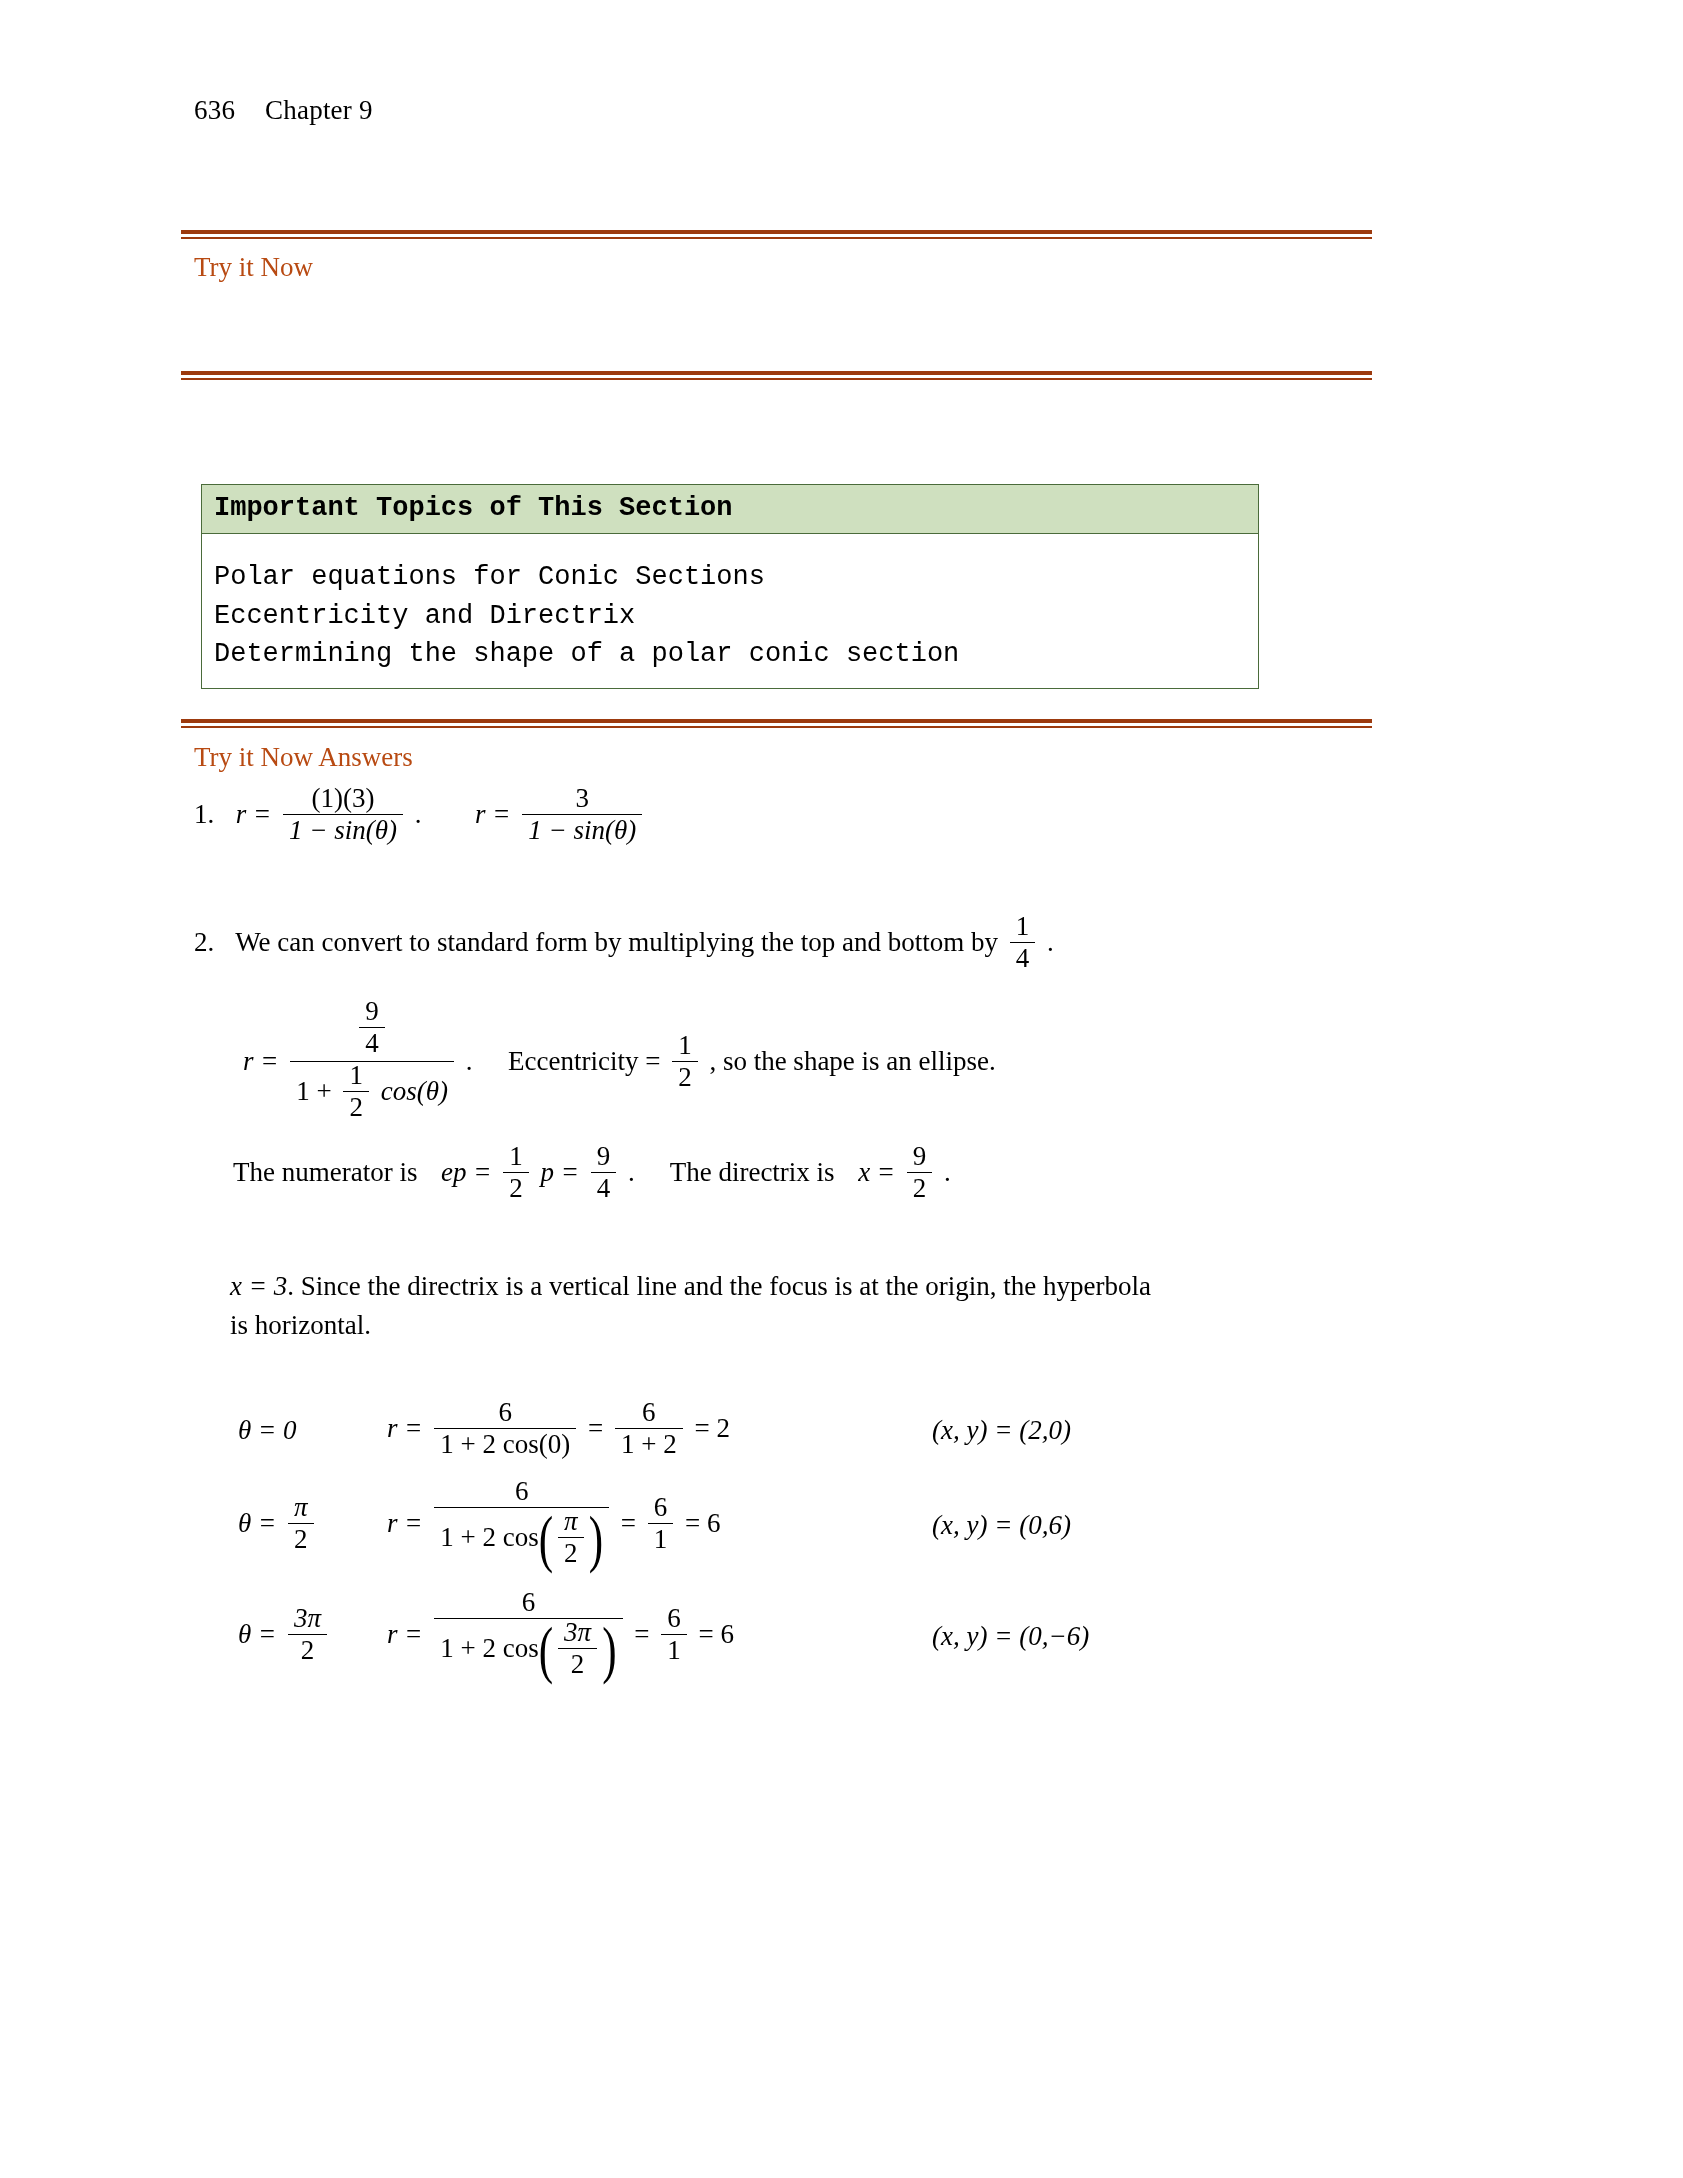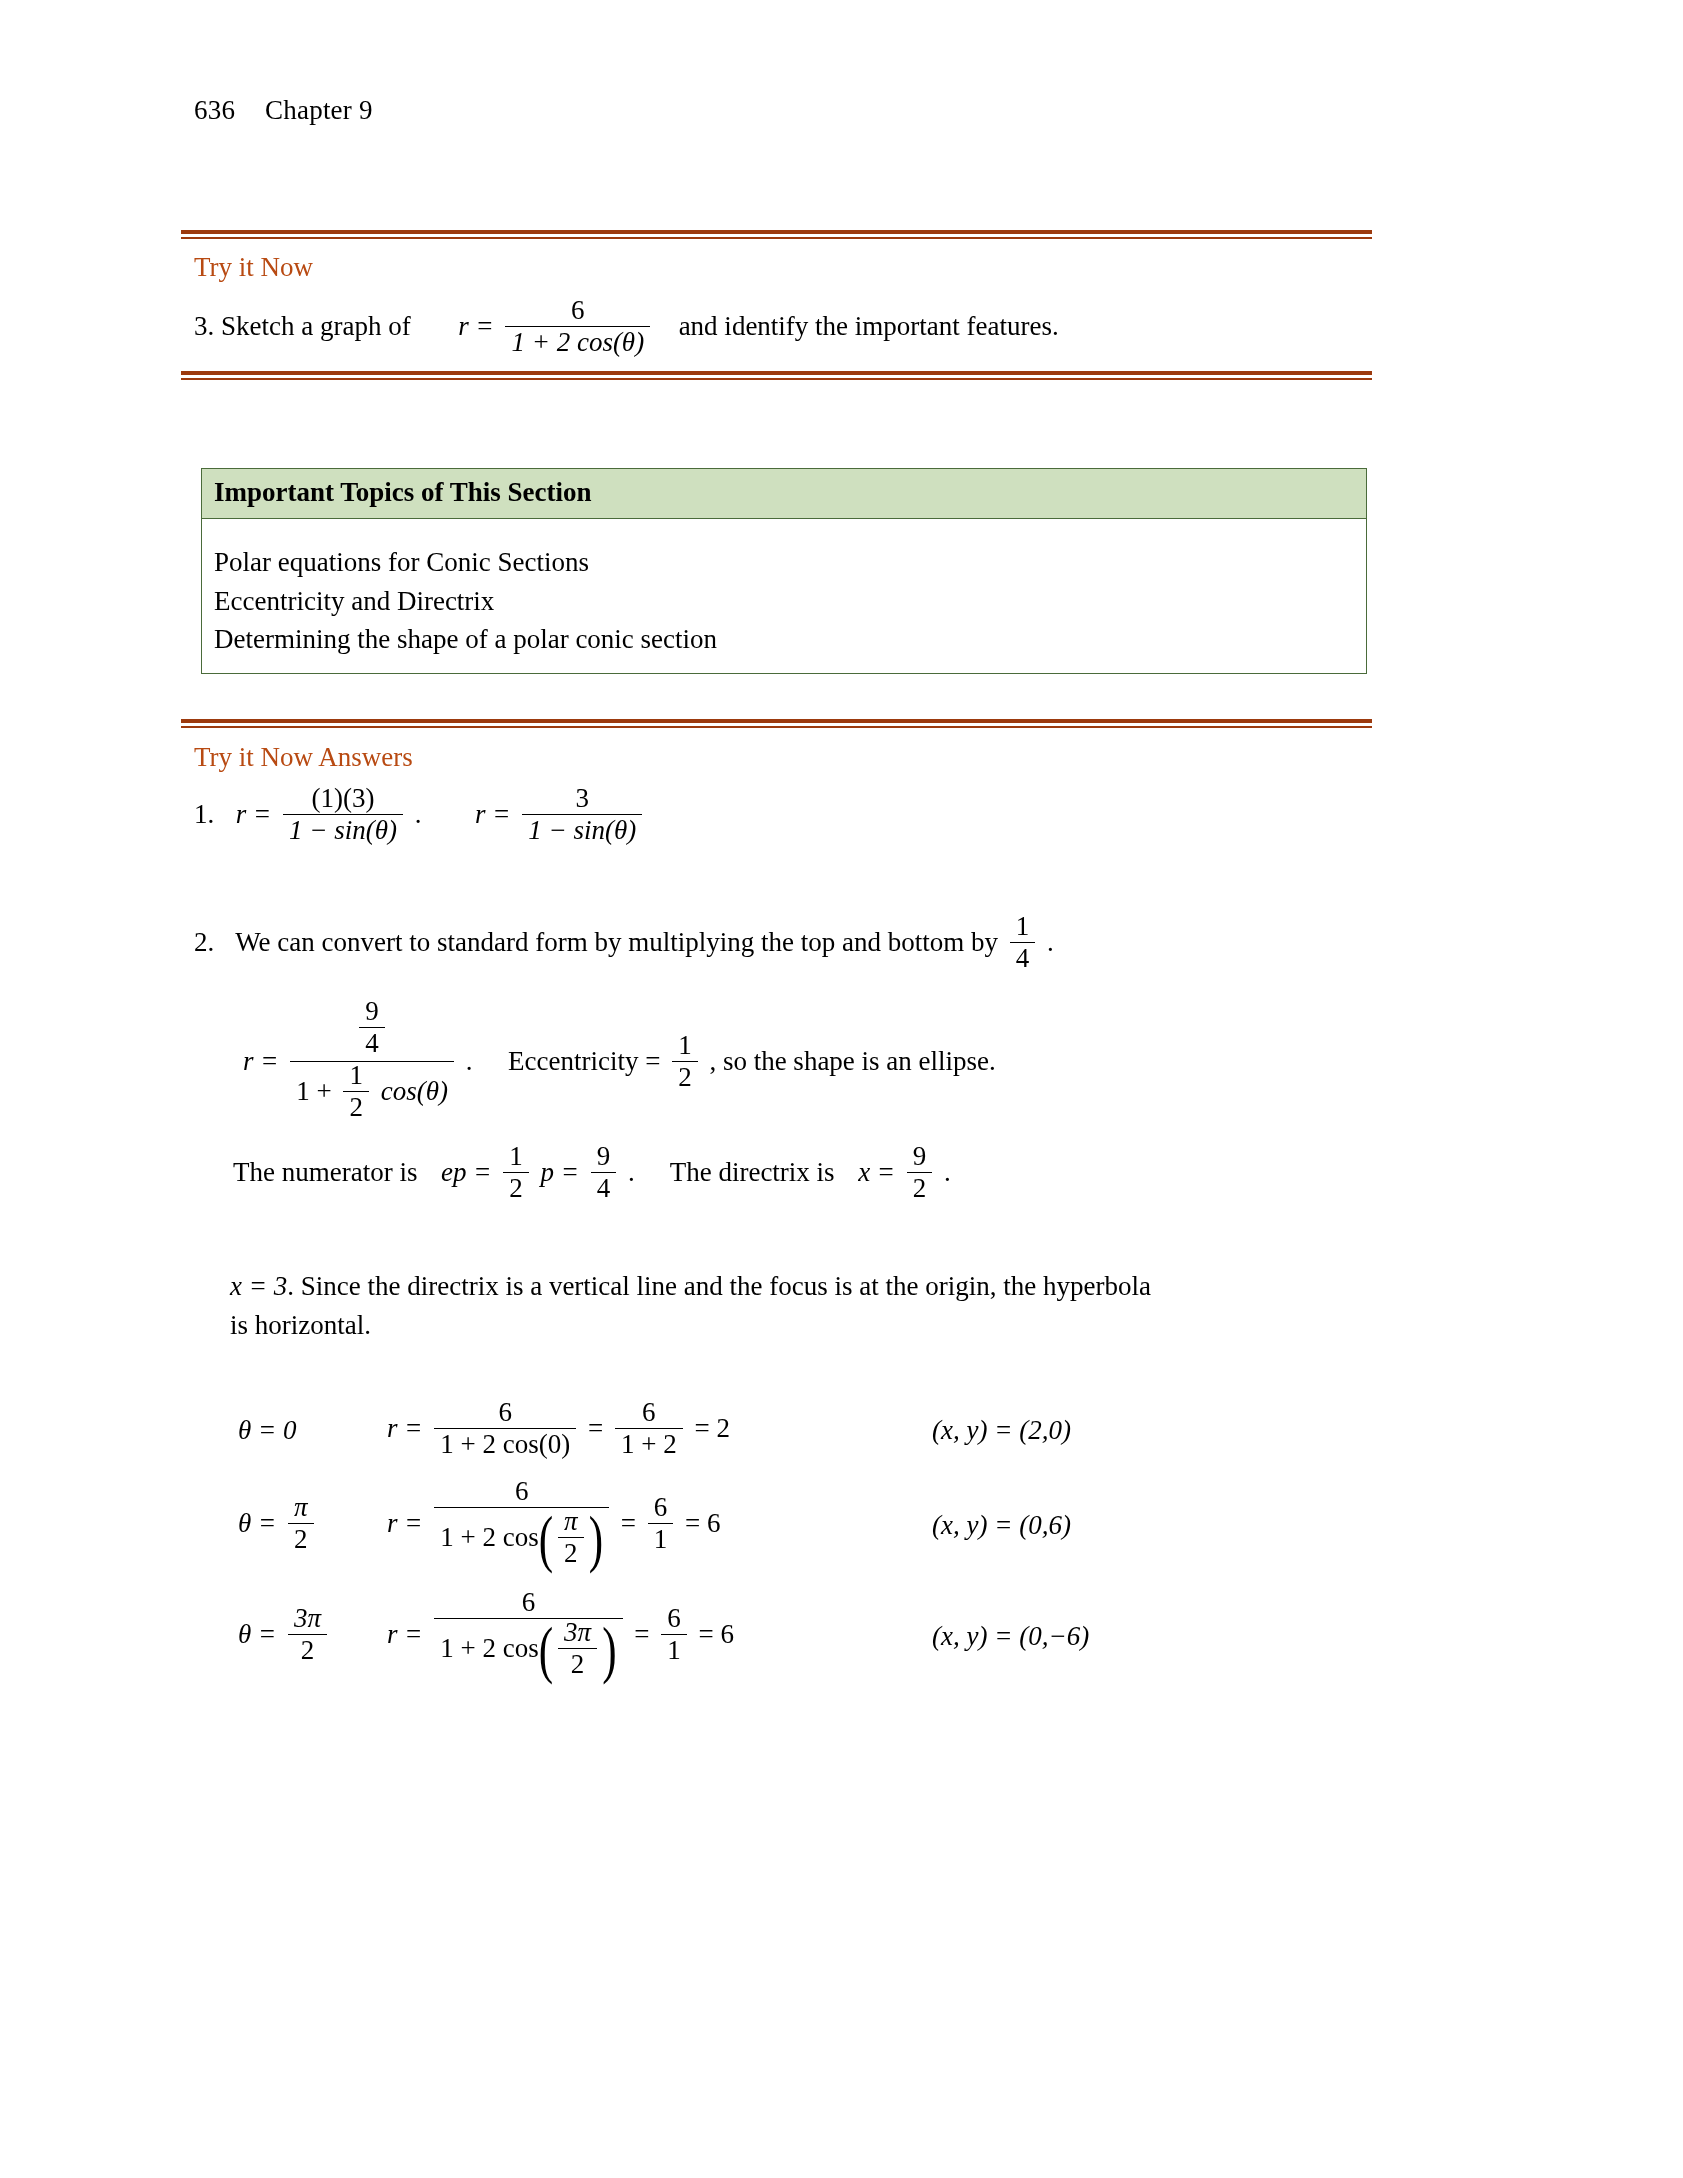--- a/index.html
+++ b/index.html
@@ -82,24 +82,25 @@
     left: 194px;
     top: 297px;
     font-size: 27px;
     white-space: nowrap;
   }
 
   
   .topics-box {
     position: absolute;
     left: 201px;
-    top: 468px;
-    width: 1166px;
+    top: 484px;
+    width: 1058px;
     border: 1.5px solid #4a6b3a;
     box-sizing: border-box;
+    font-family: Liberation Mono, monospace;
   }
   .topics-head {
     background: #cfe0bf;
     font-weight: bold;
     font-size: 27px;
     padding: 8px 12px 10px 12px;
     border-bottom: 1.5px solid #4a6b3a;
   }
   .topics-list {
     padding: 24px 12px 14px 12px;
@@ -177,32 +178,20 @@
 <div class="page">
 
   <div class="header">
     <span class="pagenum">636</span><span>Chapter 9</span>
   </div>
 
   <div class="rule" id="rule-top"></div>
 
   <div class="section-label" id="try-it-now-label">Try it Now</div>
 
-  <div id="q3-line">
-    <span>3.</span>
-    <span>Sketch a graph of</span>
-    <span style="display:inline-block;width:34px"></span>
-    <span class="math">r =</span>
-    <span class="frac">
-      <span class="num">6</span>
-      <span class="den math">1 + 2 cos(θ)</span>
-    </span>
-    <span style="display:inline-block;width:10px"></span>
-    <span>and identify the important features.</span>
-  </div>
 
   <div class="rule" id="rule-bottom"></div>
 
   <div class="topics-box">
     <div class="topics-head">Important Topics of This Section</div>
     <div class="topics-list">
       <div>Polar equations for Conic Sections</div>
       <div>Eccentricity and Directrix</div>
       <div>Determining the shape of a polar conic section</div>
     </div>

